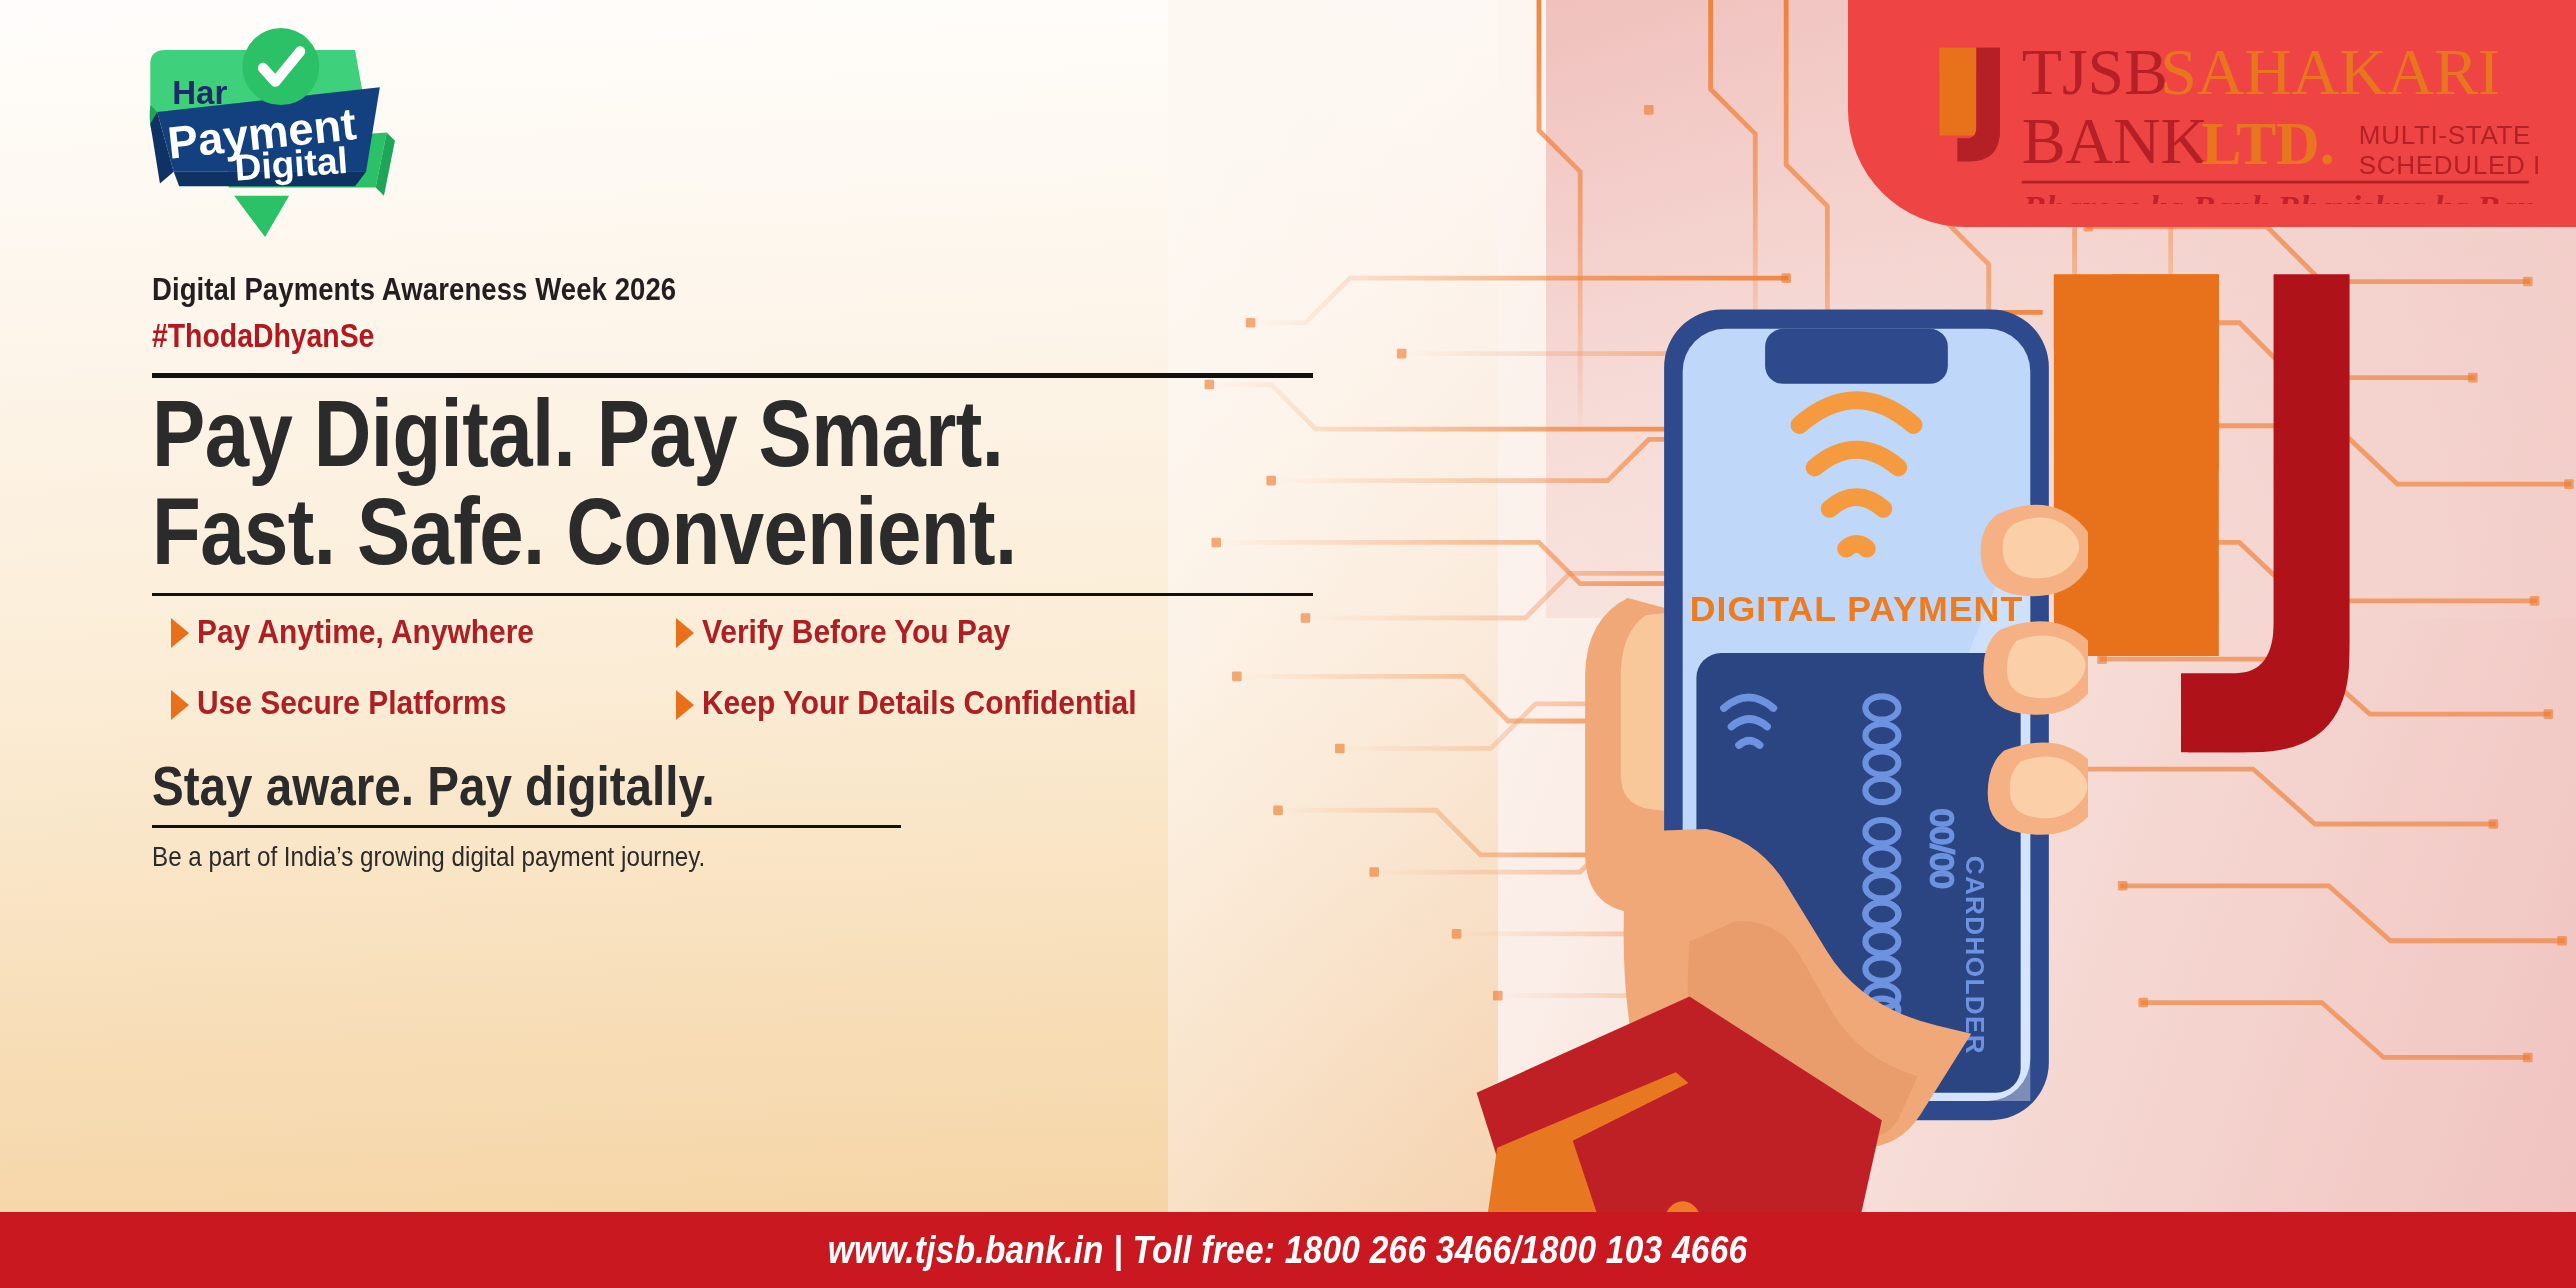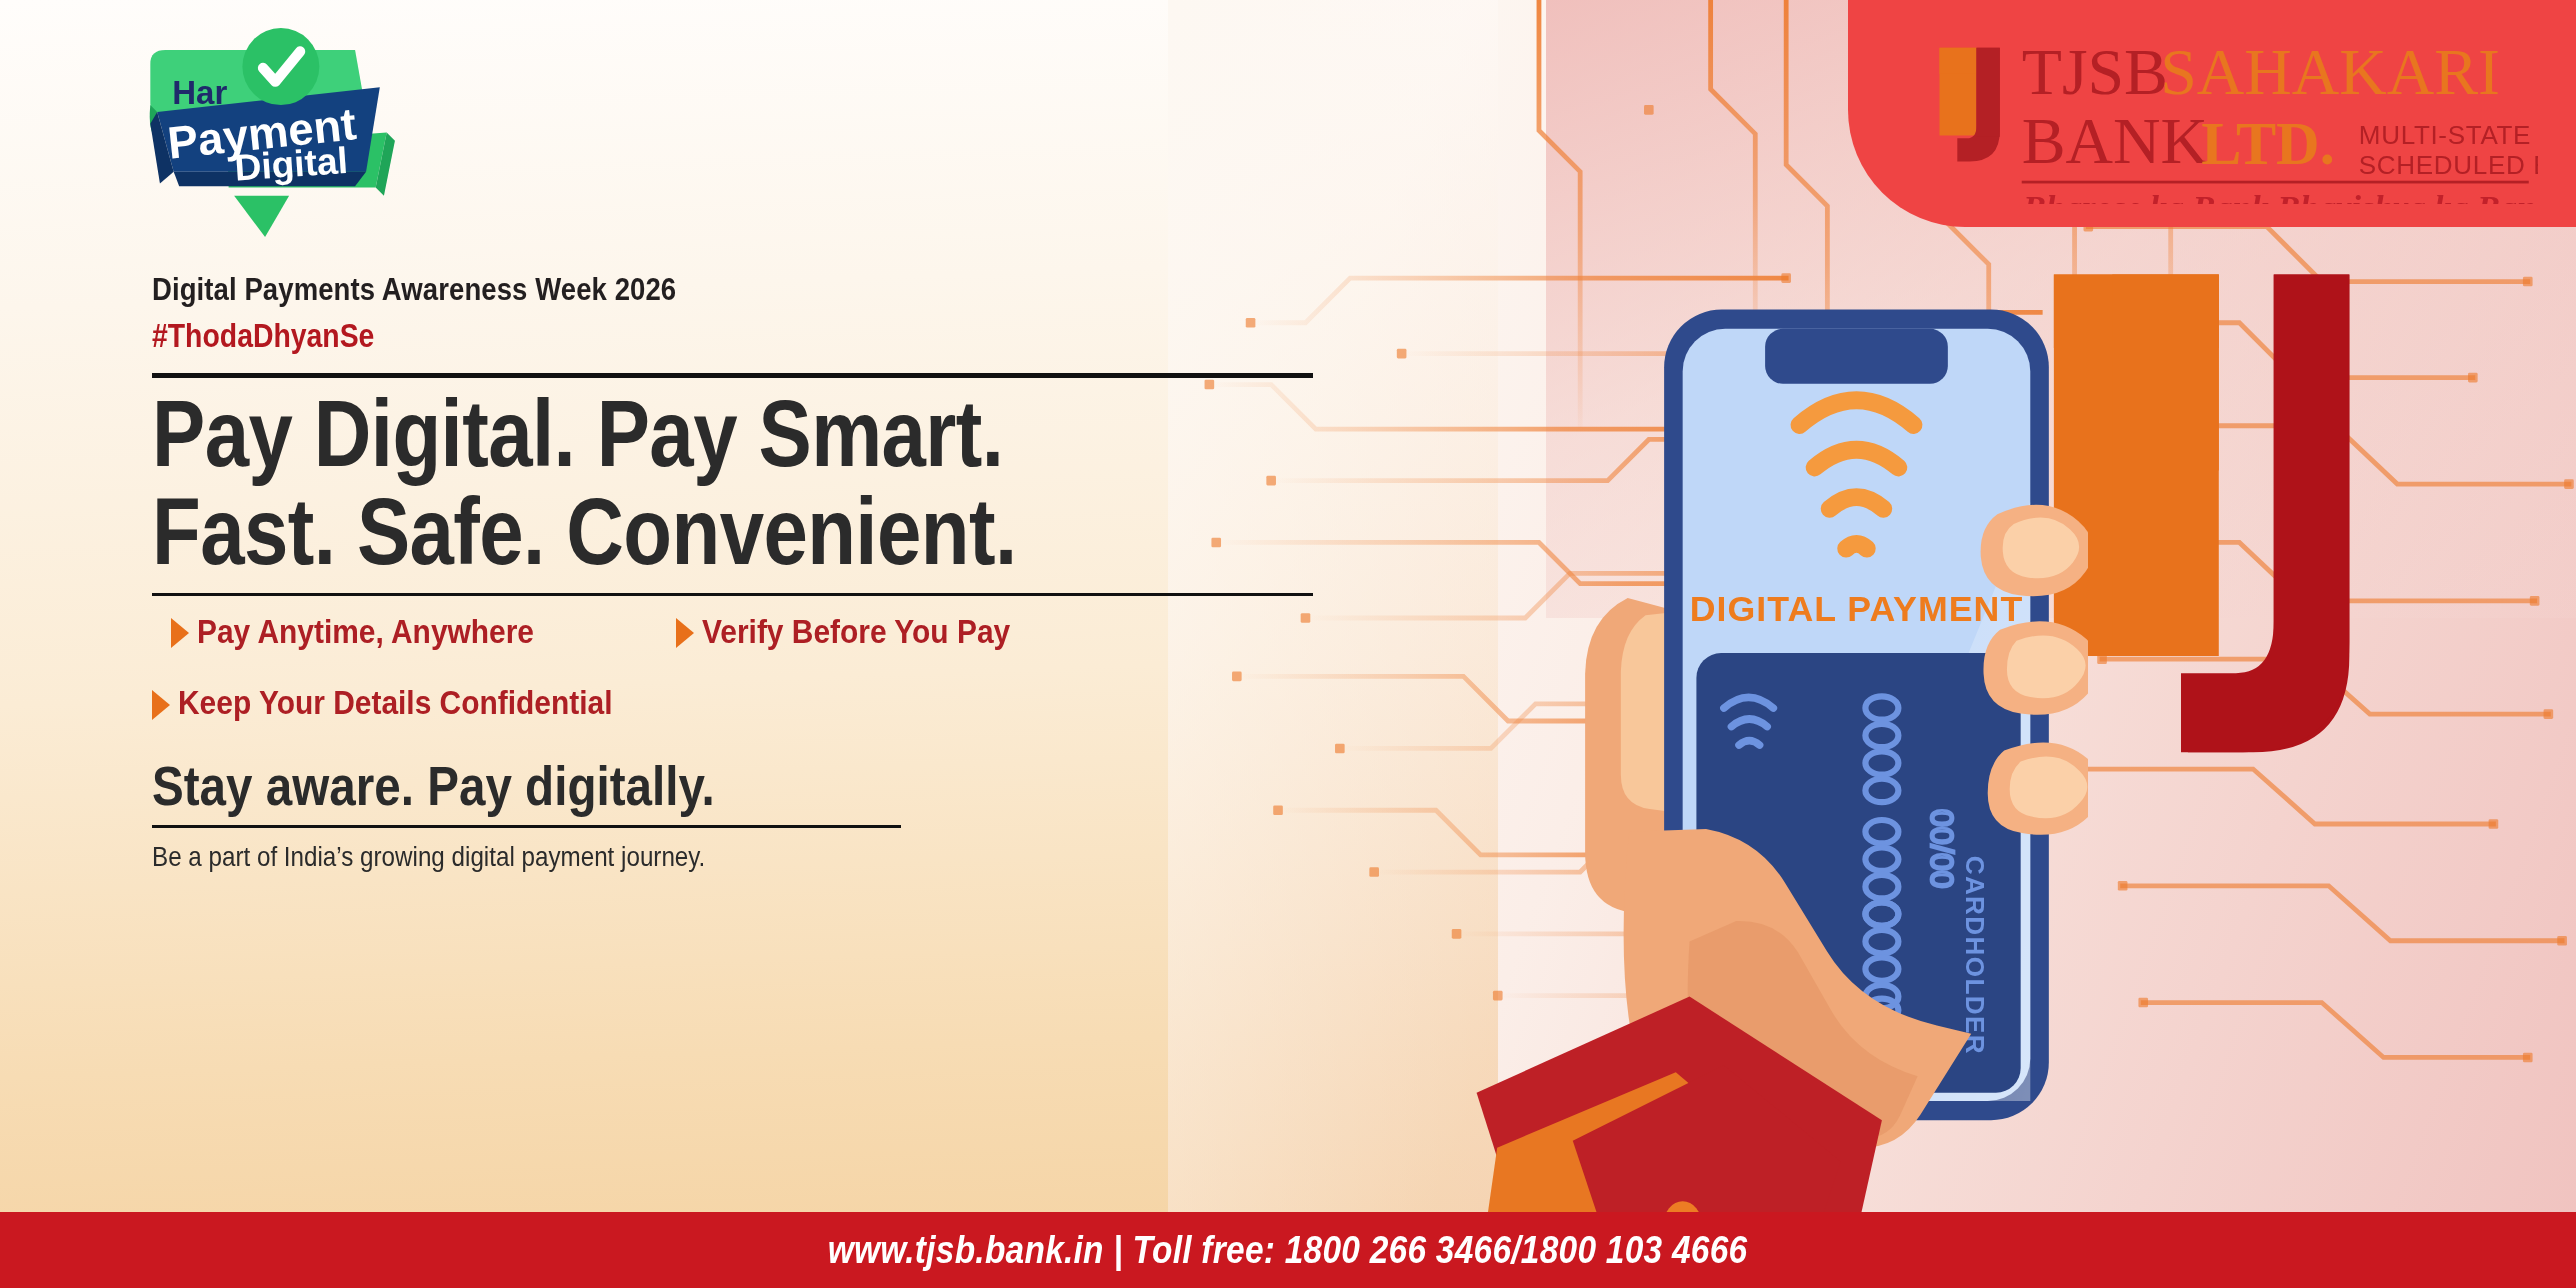--- a/index.html
+++ b/index.html
@@ -404,20 +404,24 @@
         <div class="bitem c1">
           <span class="arrow"></span>
           <span class="btext">Pay Anytime, Anywhere</span>
         </div>
         <div class="bitem">
           <span class="arrow"></span>
           <span class="btext">Verify Before You Pay</span>
         </div>
       </div>
       <div class="brow">
+        <div class="bitem c1">
+          <span class="arrow"></span>
+          <span class="btext">Use Secure Platforms</span>
+        </div>
         <div class="bitem">
           <span class="arrow"></span>
           <span class="btext">Keep Your Details Confidential</span>
         </div>
       </div>
     </div>
 
     <div class="closing">Stay aware. Pay digitally.</div>
 
     <div class="rule short"></div>

